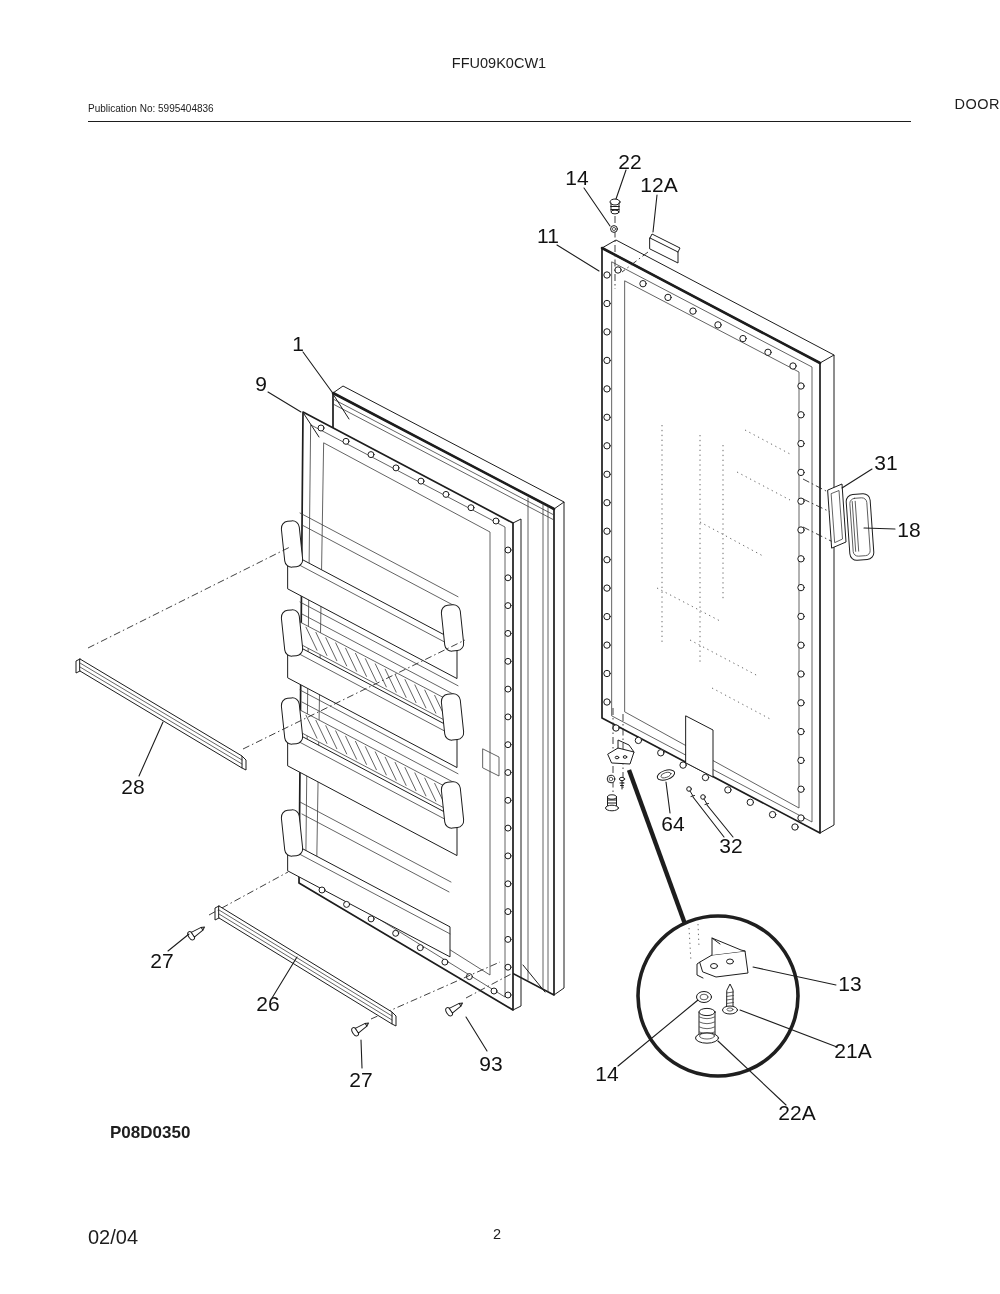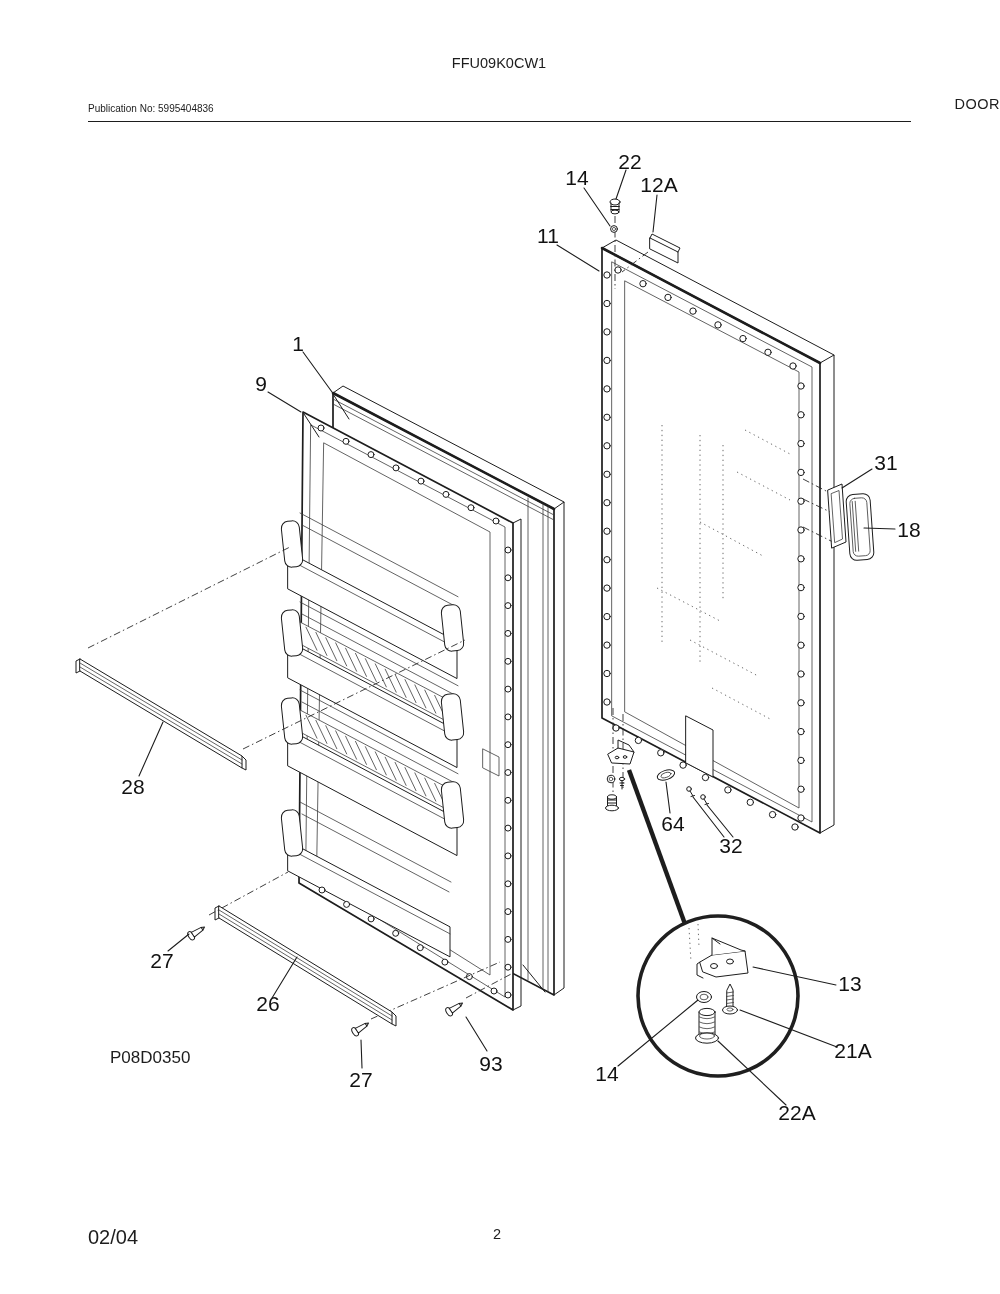--- a/index.html
+++ b/index.html
@@ -2,21 +2,21 @@
 <html><head>
 <meta charset="utf-8">
 <style>
   html,body{margin:0;padding:0;background:#fff;}
   .page{position:relative;width:1000px;height:1294px;background:#fff;overflow:hidden;
         font-family:"Liberation Sans",sans-serif;color:#1d1d1d;}
   .hdr-left{position:absolute;left:88px;top:55px;font-size:10px;margin-top:48px;}
   .hdr-center{position:absolute;left:0;top:55px;width:982px;text-align:center;font-size:14.5px;padding-left:8px;}
   .hdr-title{position:absolute;left:0;top:96px;width:1000px;text-align:right;font-size:14.5px;letter-spacing:.5px;}
   .hdr-rule{position:absolute;left:88px;top:121px;width:823px;height:1.4px;background:#1d1d1d;}
-  .diagram-code{position:absolute;left:110px;top:1048px;font-size:17px;}
+  .diagram-code{position:absolute;left:110px;top:1123px;font-size:17px;font-weight:bold;}
   .ftr-left{position:absolute;left:88px;top:1226px;font-size:20px;}
   .ftr-center{position:absolute;left:0;top:1226px;width:994px;text-align:center;font-size:14.5px;}
   svg.diagram{position:absolute;left:0;top:0;}
   .ln{fill:none;stroke:#1d1d1d;stroke-width:1;stroke-linejoin:round;stroke-linecap:round;}
   .ln2{stroke-width:1.7;}
   .ln3{stroke-width:2.6;}
   .thin{stroke-width:.8;stroke:#3c3c3c;}
   .wfill{fill:#ffffff;}
   .leader{fill:none;stroke:#1d1d1d;stroke-width:1.1;stroke-linecap:round;}
   .dashdot{fill:none;stroke:#2a2a2a;stroke-width:.9;stroke-dasharray:7,3,1.5,3;}

